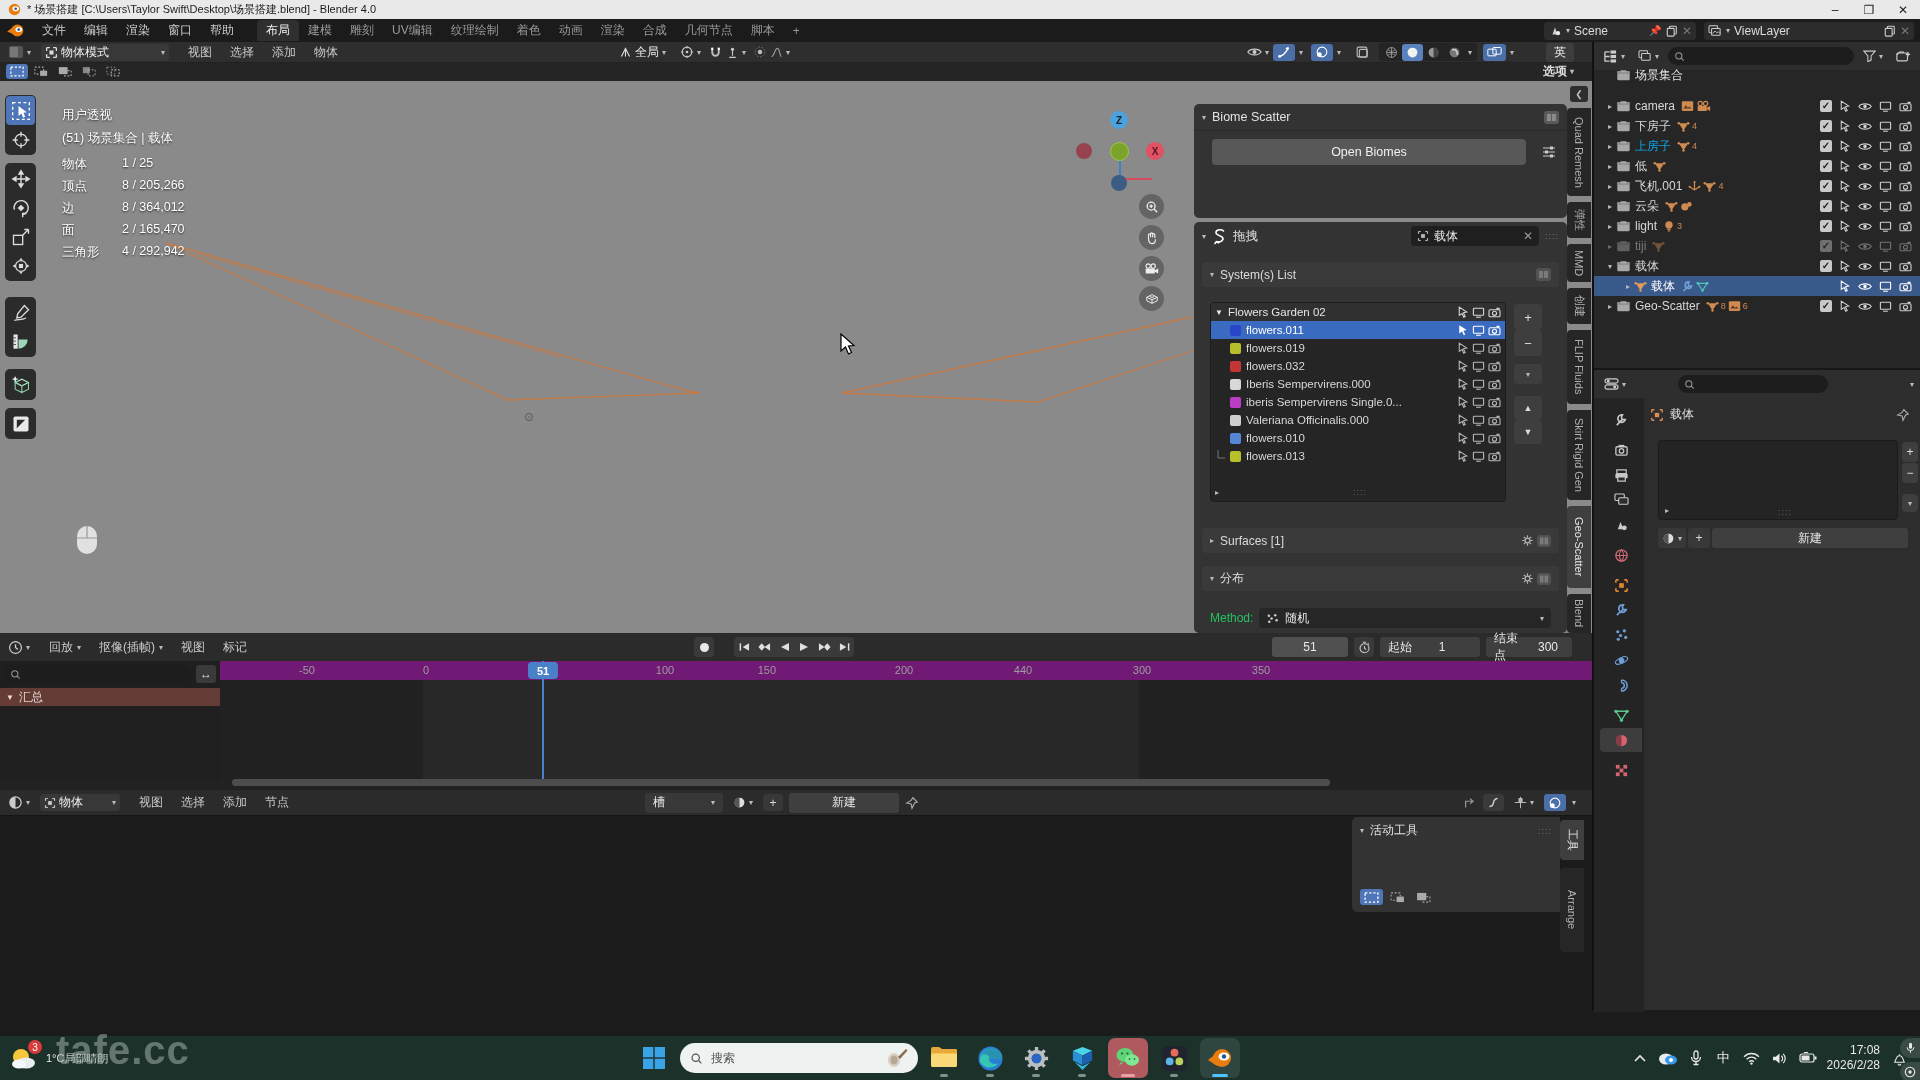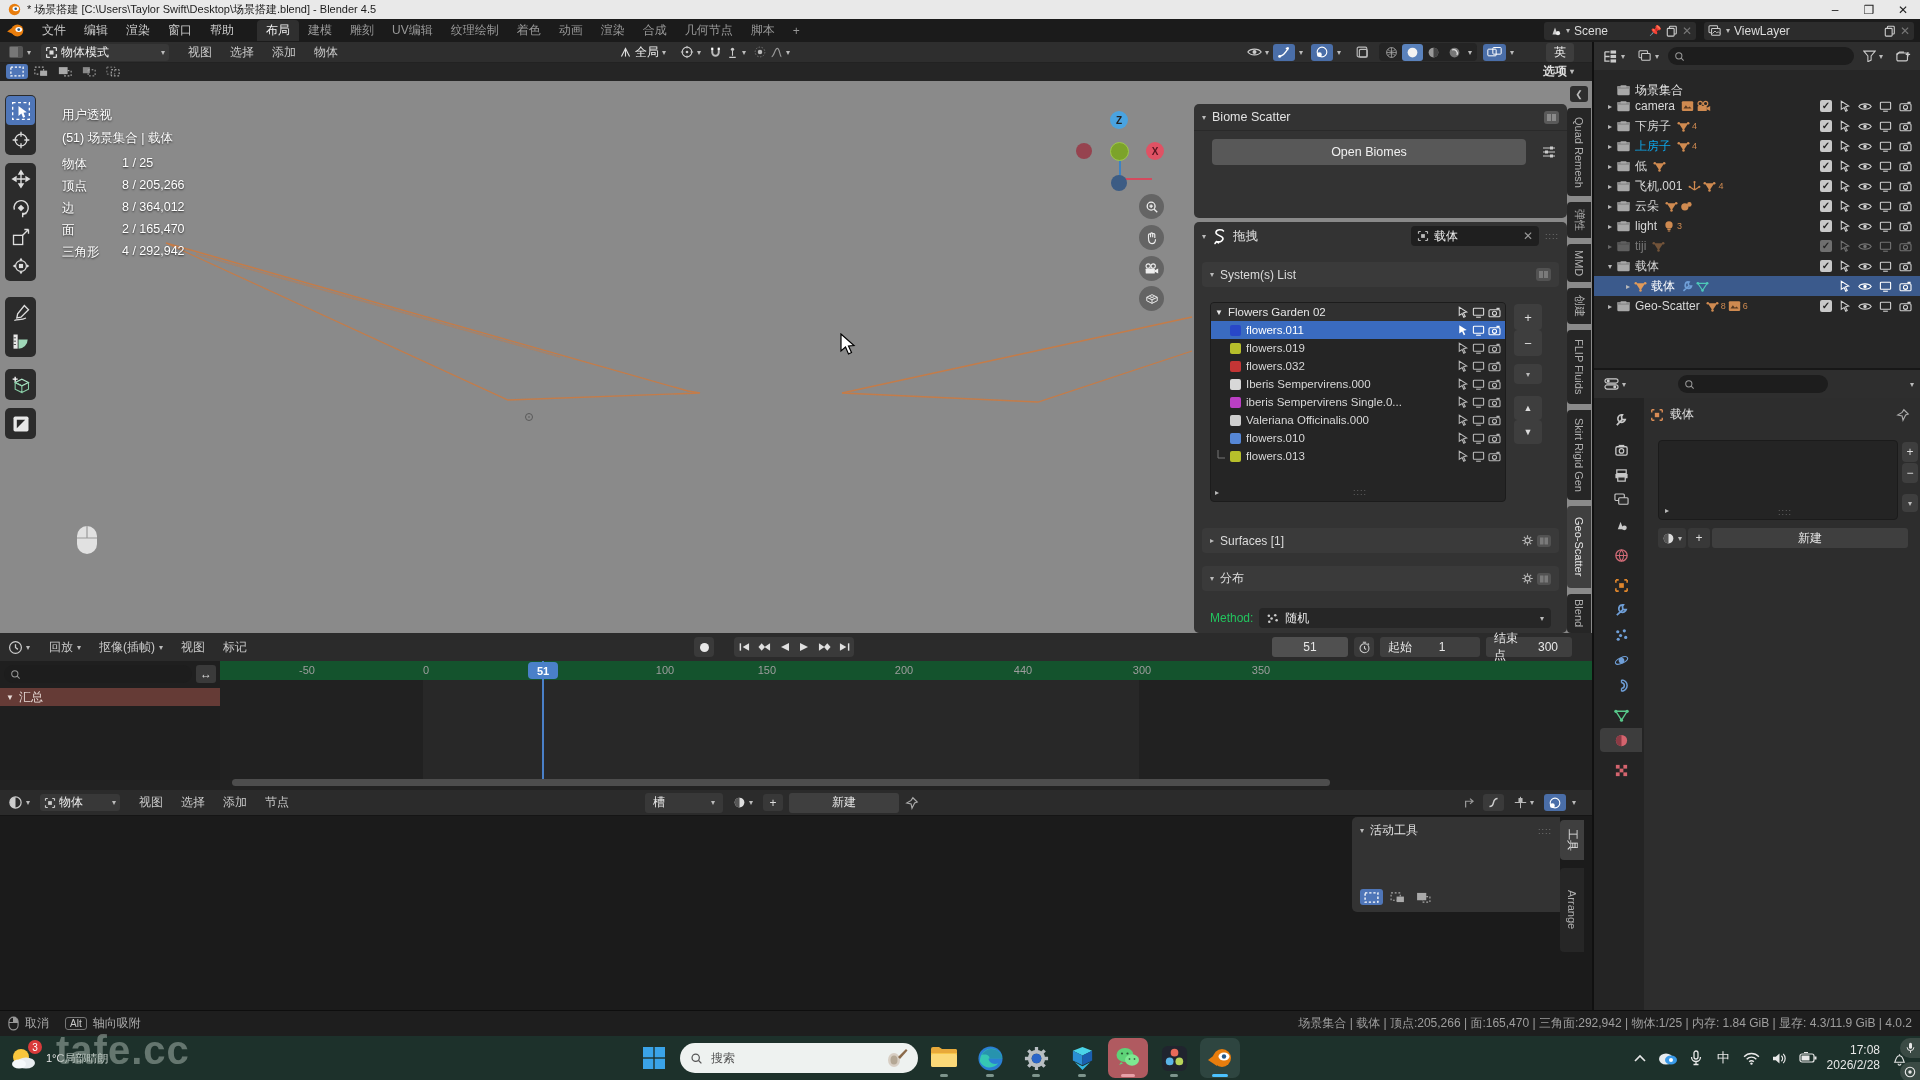--- a/index.html
+++ b/index.html
@@ -58,21 +58,21 @@
   .cb { width:12px; height:12px; background:#c9c9c9; border-radius:2px; color:#222; font-size:10px; line-height:12px; text-align:center; font-weight:bold; }
   
   #props { position:absolute; left:0; top:326px; width:326px; height:642px; background:#2d2d2d; border-top:2px solid #171717; }
   #prop-tabs { position:absolute; left:0; top:28px; width:50px; height:614px; background:#242424; }
   .ptab { position:absolute; left:6px; width:42px; height:24px; display:flex; align-items:center; justify-content:center; border-radius:4px 0 0 4px; }
   .ptab.active { background:#3d3d3d; }
   
   #timeline { left:0; top:633px; width:1592px; height:157px; background:#222; }
   #tl-header { position:absolute; left:0; top:0; width:1592px; height:28px; background:#2b2b2b; display:flex; align-items:center; }
   .tfield { background:#3f3f3f; border-radius:3px; height:20px; display:flex; align-items:center; justify-content:center; gap:8px; color:#e8e8e8; padding:0 8px; }
-  #ruler { position:absolute; left:220px; top:28px; width:1372px; height:19px; background:#14532d; color:#9d9d9d; font-size:11px; }
+  #ruler { position:absolute; left:220px; top:28px; width:1372px; height:19px; background:#701a75; color:#9d9d9d; font-size:11px; }
   .transport { display:flex; background:#3a3a3a; border-radius:4px; height:20px; align-items:center; }
   .tpbtn { width:20px; height:20px; display:flex; align-items:center; justify-content:center; color:#e0e0e0; }
   
   #shader { left:0; top:790px; width:1592px; height:220px; background:#1b1b1b; }
   #sh-header { position:absolute; left:0; top:0; width:1592px; height:26px; background:#2b2b2b; display:flex; align-items:center; border-bottom:1px solid #151515;}
   
   #statusbar { left:0; top:1010px; width:1920px; height:26px; background:#1e1e1e; border-top:1px solid #0e0e0e; display:flex; align-items:center; color:#aaa; }
   
   #taskbar { left:0; top:1036px; width:1920px; height:44px; background:#1d312b; display:flex; align-items:center; color:#e8e8e8; }
   .app { width:40px; height:40px; display:flex; align-items:center; justify-content:center; position:relative; }
@@ -85,21 +85,21 @@
 <div id="stage">
 
   <div class="abs" id="titlebar">
     <span style="margin:0 6px 0 8px">
       <svg width="13" height="13" viewBox="0 0 16 16">
           <circle cx="8" cy="8" r="7" fill="#e87d0d"></circle>
           <ellipse cx="9.5" cy="7" rx="4" ry="3" fill="#fff"></ellipse>
           <circle cx="9.5" cy="7" r="1.6" fill="#265787"></circle>
         </svg>
     </span>
-    <span>* 场景搭建 [C:\Users\Taylor Swift\Desktop\场景搭建.blend] - Blender 4.5</span>
+    <span>* 场景搭建 [C:\Users\Taylor Swift\Desktop\场景搭建.blend] - Blender 4.0</span>
     <span style="margin-left:auto" class="row">
       <span class="winbtn">–</span>
       <span class="winbtn">❐</span>
       <span class="winbtn">✕</span>
     </span>
   </div>
 
   <div class="abs" id="topbar">
     <span style="margin:0 8px 0 6px">
       <svg width="19" height="13" viewBox="0 0 20 14">
@@ -852,21 +852,21 @@
       </span>
       <span class="hbtn">
         <svg width="15" height="13" viewBox="0 0 17 14">
             <rect x="1" y="3" width="12" height="9" rx="1.5" fill="none" stroke="#ccc" stroke-width="1.3"></rect>
             <path d="M1 5 l3 -3 h5" fill="none" stroke="#ccc" stroke-width="1.3"></path>
             <path d="M13.5 2 v5 M11 4.5 h5" stroke="#ccc" stroke-width="1.5"></path>
           </svg>
       </span>
     </div>
     <div id="outliner-body">
-        <div class="orow" style="top: 38px;">
+        <div class="orow" style="top: 23px;">
           <span style="width:12px"></span>
           <svg width="15" height="13" viewBox="0 0 17 14">
             <rect x="1.5" y="2" width="14" height="10.5" rx="1.5" fill="#a8a8a8"></rect>
             <rect x="1.5" y="2" width="14" height="3" fill="#8a8a8a"></rect>
             <rect x="5" y="1" width="7" height="2.6" rx="1" fill="#a8a8a8"></rect>
           </svg>
           <span style="color:#e3e3e3">场景集合</span>
         </div>
         <div class="orow" style="top: 54px;">
           <span style="width:4px"></span>
@@ -1647,33 +1647,20 @@
             </svg>
           </span>
       </div>
     </div>
     <div id="shtabs" style="position: absolute;">
         <div class="vtab active" style="left: 1560px; top: 30px; height: 40px;">工具</div>
         <div class="vtab" style="left: 1560px; top: 78px; height: 84px;">Arrange</div>
       </div>
   </div>
 
-  <div class="abs" id="statusbar">
-    <span class="row" style="margin-left:8px; gap:6px">
-      <svg width="11" height="15" viewBox="0 0 12 16">
-          <rect x="1" y="1" width="10" height="14" rx="5" fill="none" stroke="#999" stroke-width="1.2"></rect>
-          <path d="M6 1 v6 M1 7 h10" stroke="#999" stroke-width="1.1"></path>
-          <path d="M6 1 a5 5 0 0 1 5 5 v1 h-5 Z" fill="#999"></path>
-        </svg>
-      <span>取消</span>
-      <span style="border:1px solid #777; border-radius:3px; font-size:10px; padding:0 4px; color:#ccc; margin-left:10px">Alt</span>
-      <span>轴向吸附</span>
-    </span>
-    <span style="margin-left:auto; margin-right:8px; color:#9e9e9e">场景集合 | 载体 | 顶点:205,266 | 面:165,470 | 三角面:292,942 | 物体:1/25 | 内存: 1.84 GiB | 显存: 4.3/11.9 GiB | 4.0.2</span>
-  </div>
 
   <div class="abs" id="taskbar">
     <div class="row" style="margin-left:8px; gap:8px; position:relative">
       <span style="position:relative">
         <svg width="30" height="30" viewBox="0 0 30 30">
             <circle cx="13" cy="14" r="8" fill="#f8c63d"></circle>
             <ellipse cx="18" cy="20" rx="9" ry="5.5" fill="#e8ecef"></ellipse>
             <ellipse cx="11" cy="21" rx="7" ry="4.5" fill="#f5f8fa"></ellipse>
           </svg>
         <span style="position:absolute; top:-3px; right:-4px; background:#d93b3b; color:#fff; border-radius:50%; width:14px; height:14px; font-size:10px; display:flex; align-items:center; justify-content:center">3</span>

